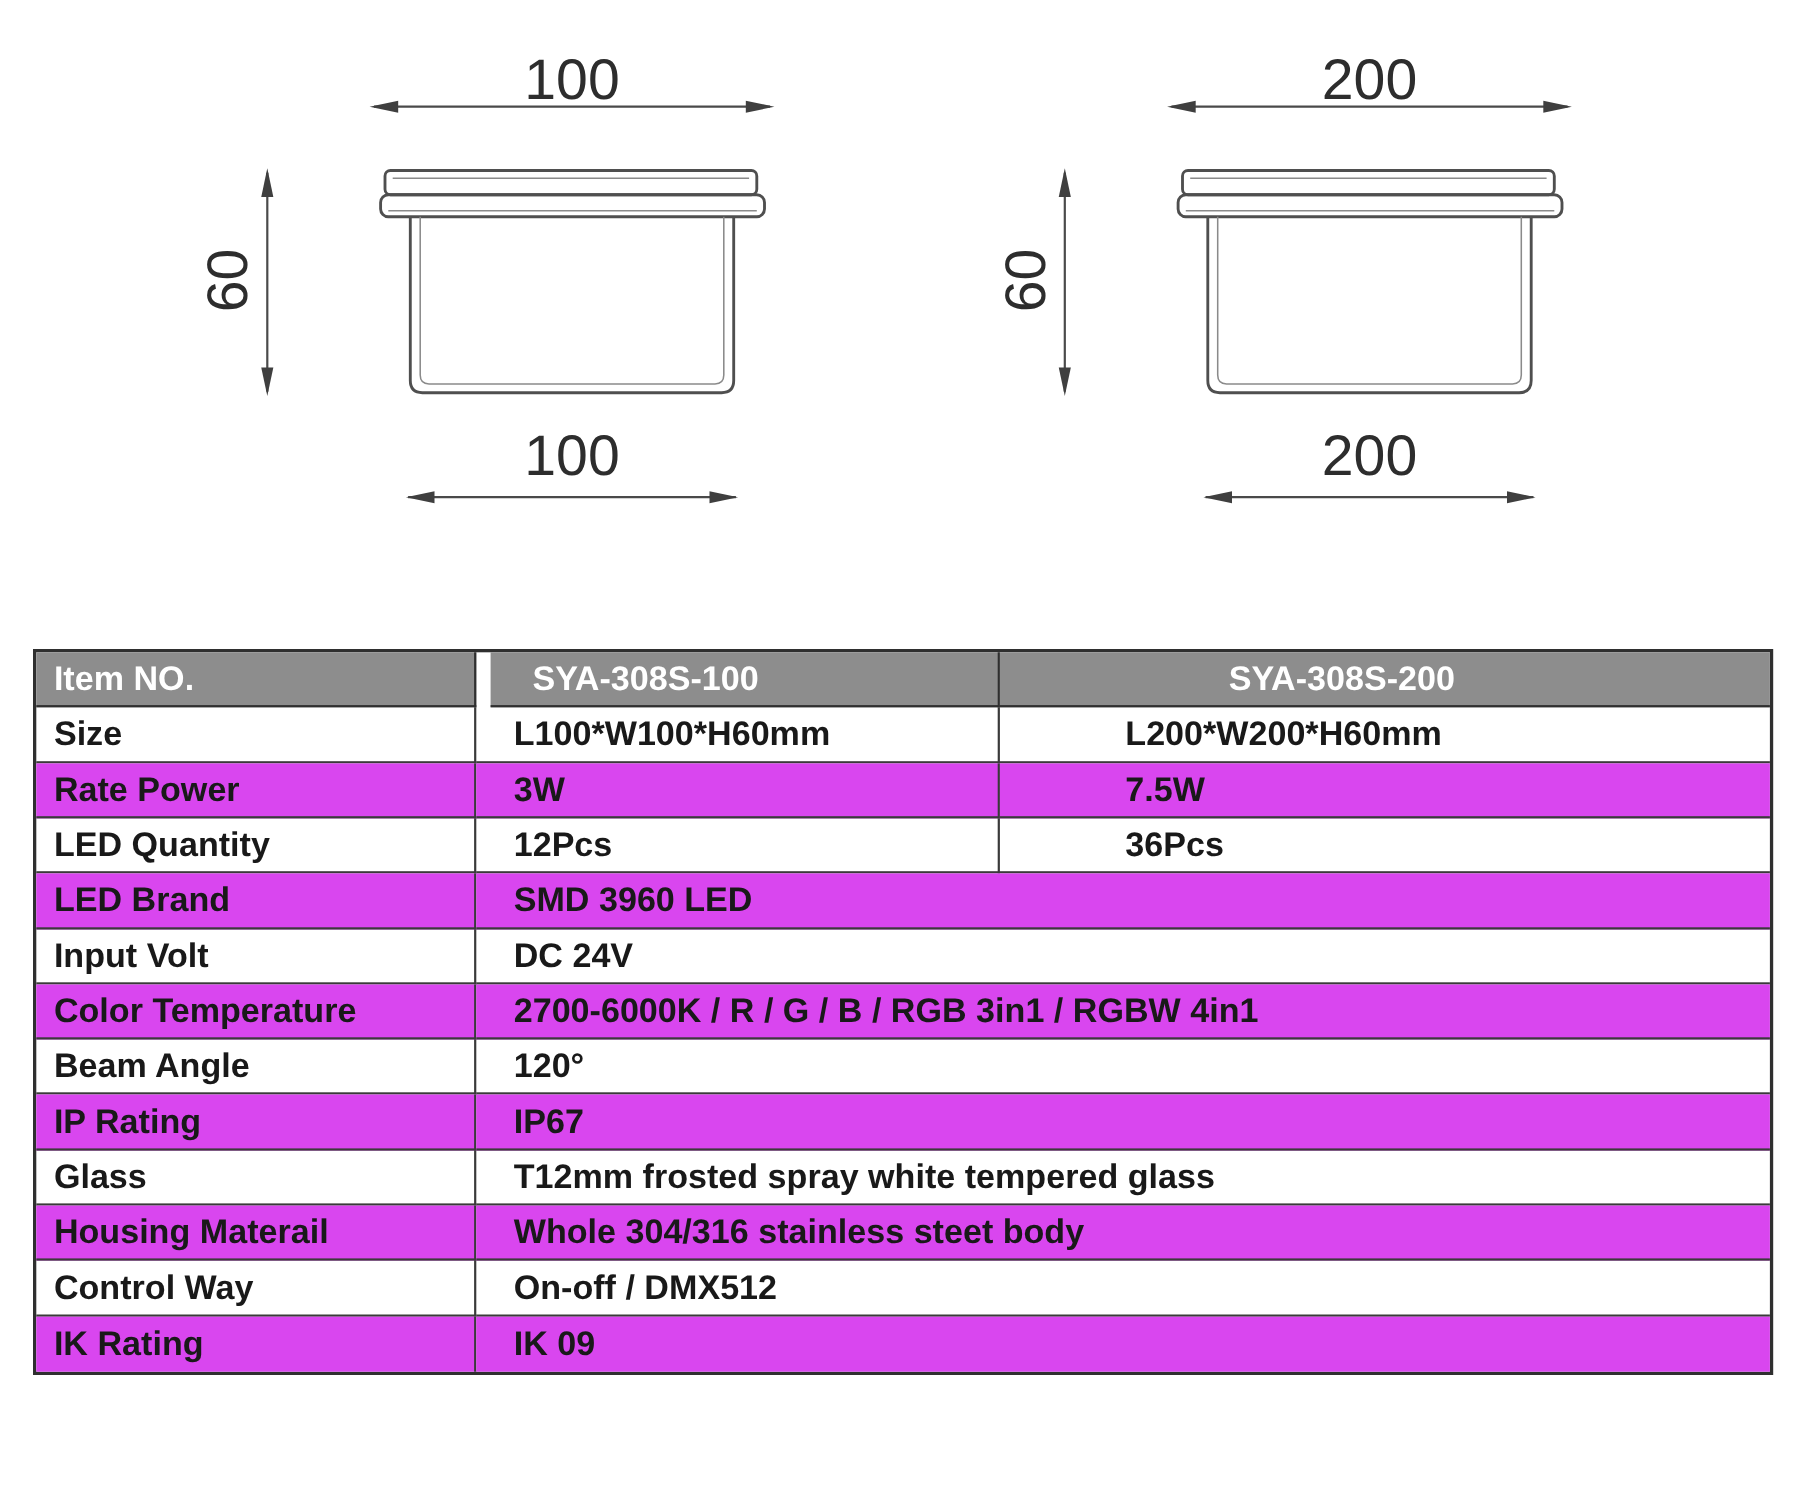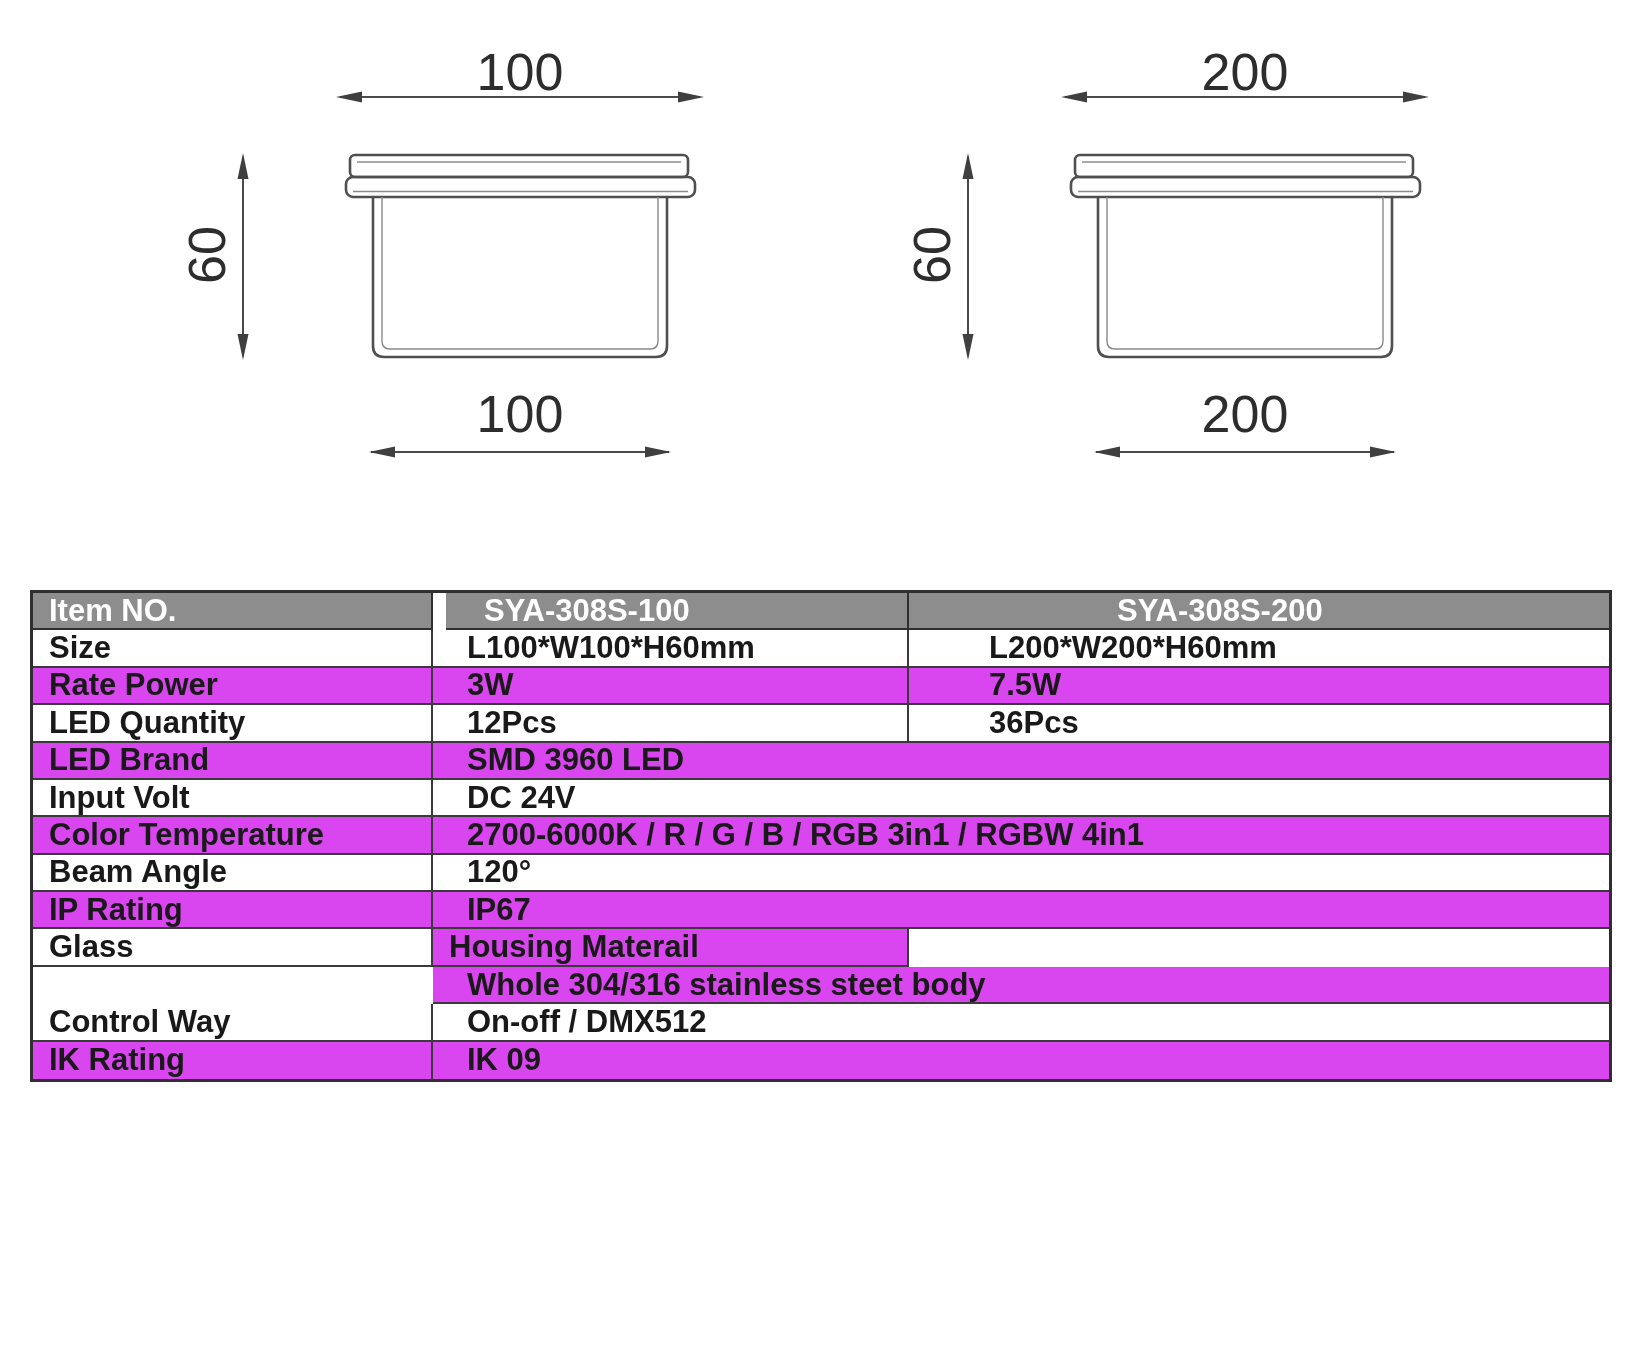--- a/index.html
+++ b/index.html
@@ -18,21 +18,21 @@
     fill:#2d2d2d;
   }
   .outline{stroke:#4f4f4f;stroke-width:2.6;fill:none;}
   .inner-line{stroke:#8a8a8a;stroke-width:1.4;fill:none;}
   .dim-line{stroke:#4a4a4a;stroke-width:2;fill:none;}
   .dim-arrow{fill:#3f3f3f;stroke:none;}
   
   .spec-table{
     position:absolute;
     left:30px;top:590px;
-    width:1582px;height:492px;
+    width:1582px;height:660px;
     box-sizing:border-box;
     border:3px solid #2f2f2f;
     display:grid;
     grid-template-columns:400px 476px 700px;
     grid-template-rows:repeat(13,1fr);
     background:#ffffff;
     font-size:31px;
     font-weight:600;
     color:#191919;
   }
@@ -50,21 +50,21 @@
   .cell.hdr{
     background:#8d8d8d;
     color:#ffffff;
     border-right-color:#2f2f2f;
     border-bottom-color:#2f2f2f;
   }
   .cell.stripe{background:#d946ef;}
   .cell.span2{grid-column:2 / 4;}
   .pad-label{padding-left:16px;}
   .pad-val1{padding-left:34px;}
-  .pad-val2{padding-left:80px;}
+  .pad-val2{padding-left:114px;}
   .pad-hdr1{padding-left:38px;margin-left:13px;}
   .pad-hdr2{padding-left:208px;}
 </style>
 </head>
 <body>
 
 <div class="canvas">
 
   <svg class="drawings-svg" width="1644" height="540" viewBox="0 0 1644 540">
 
@@ -146,20 +146,21 @@
     <div class="cell stripe pad-label">Color Temperature</div>
     <div class="cell stripe span2 last-col pad-val1">2700-6000K / R / G / B / RGB 3in1 / RGBW 4in1</div>
 
     <div class="cell pad-label">Beam Angle</div>
     <div class="cell span2 last-col pad-val1">120°</div>
 
     <div class="cell stripe pad-label">IP Rating</div>
     <div class="cell stripe span2 last-col pad-val1">IP67</div>
 
     <div class="cell pad-label">Glass</div>
+    <div class="cell span2 last-col pad-val1">T12mm frosted spray white tempered glass</div>
 
     <div class="cell stripe pad-label">Housing Materail</div>
     <div class="cell stripe span2 last-col pad-val1">Whole  304/316 stainless steet  body</div>
 
     <div class="cell pad-label">Control Way</div>
     <div class="cell span2 last-col pad-val1">On-off /  DMX512</div>
 
     <div class="cell stripe last-row pad-label">IK Rating</div>
     <div class="cell stripe span2 last-col last-row pad-val1">IK  09</div>
 

